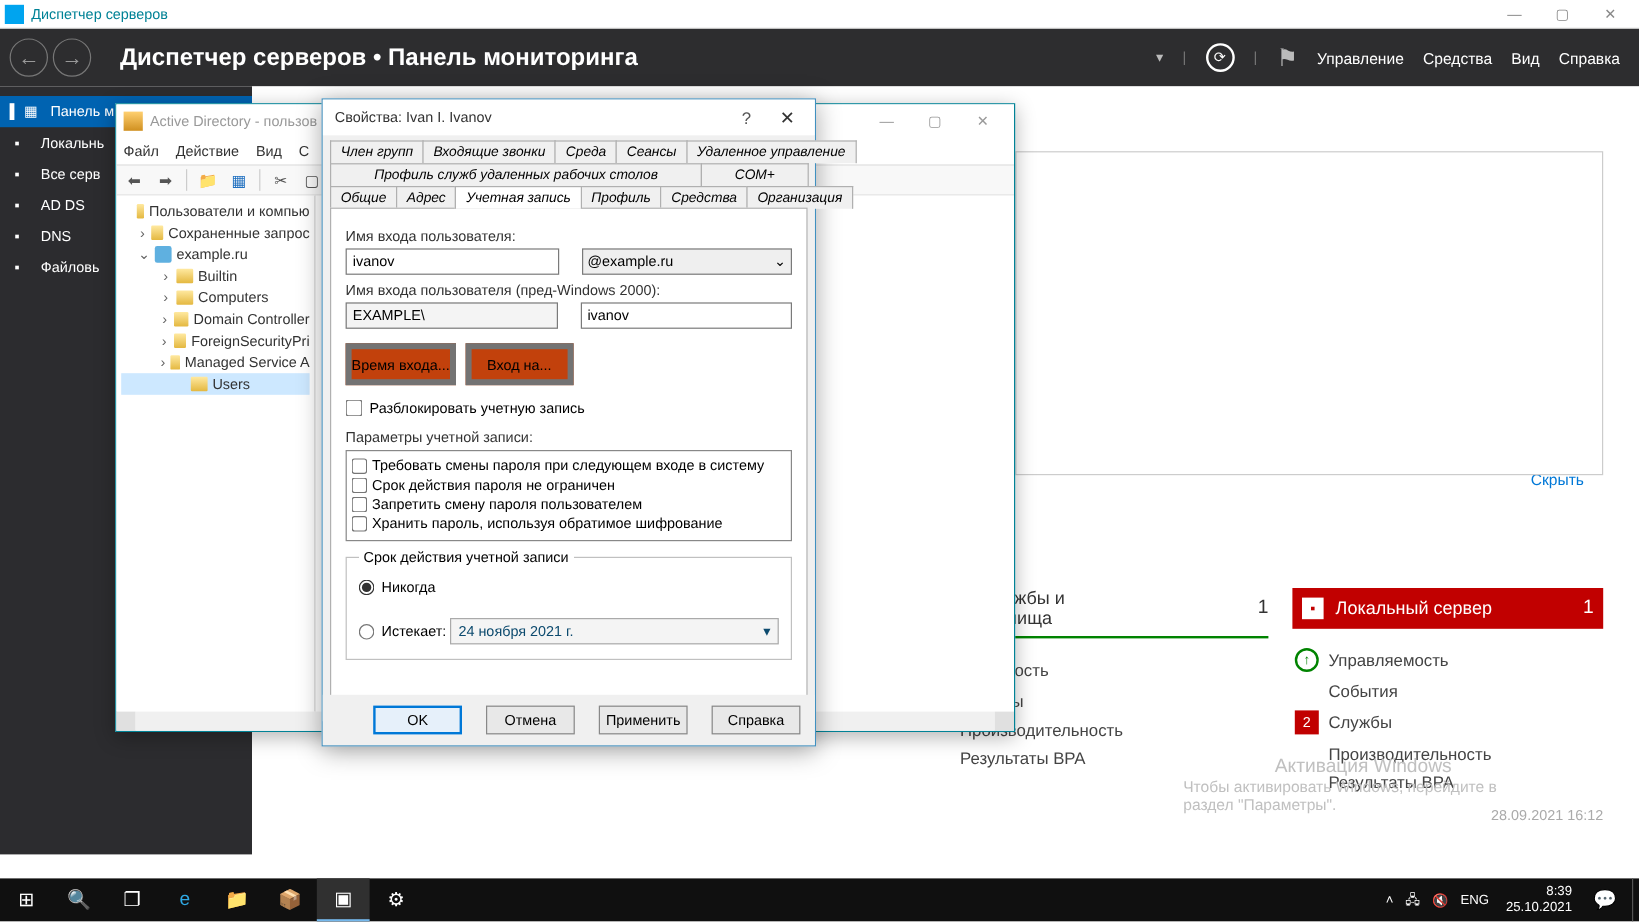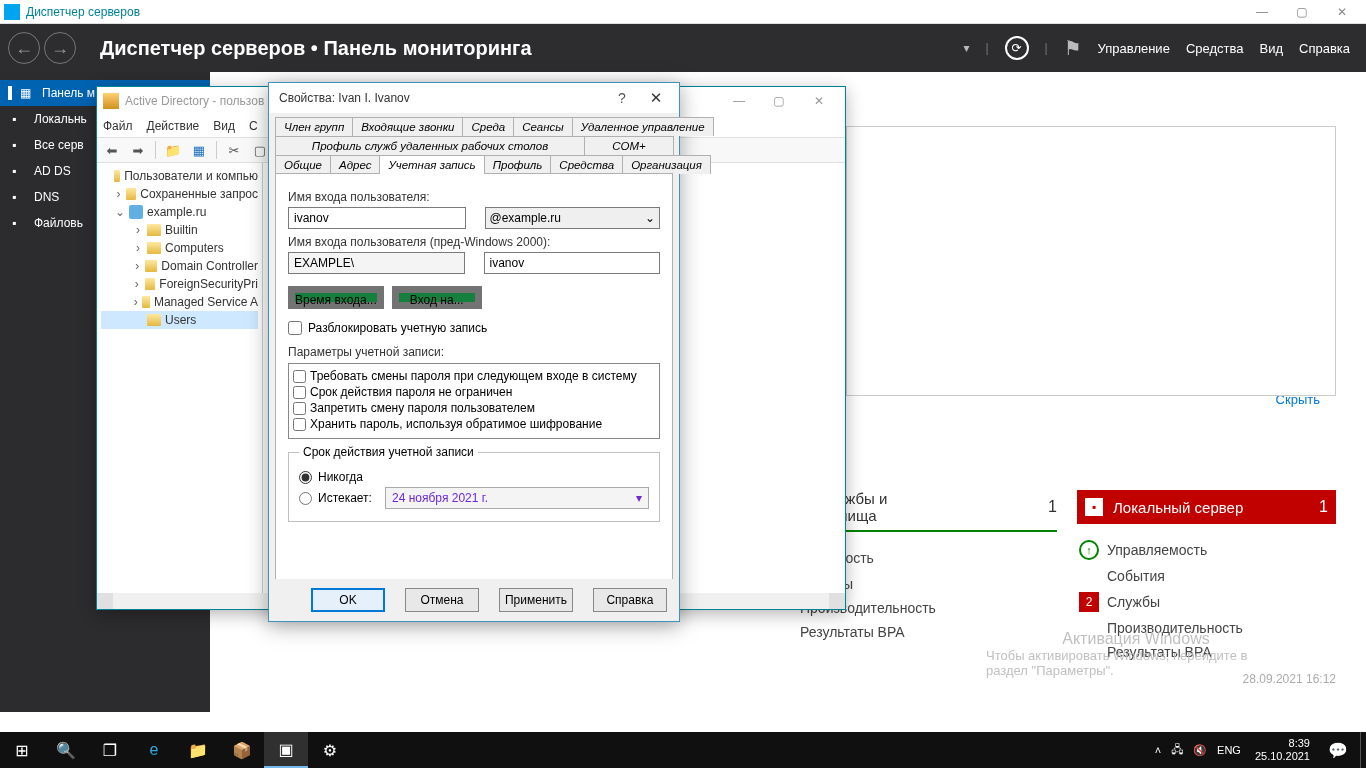--- a/index.html
+++ b/index.html
@@ -82,32 +82,32 @@
 .propdlg .tabs { padding: 4px 6px 0 6px; background: #f0f0f0; }
 .propdlg .tabrow { display: flex; font-style: italic; }
 .propdlg .tab { border: 1px solid #b0b0b0; border-bottom: none; background: #f0f0f0; font-size: 11.5px; padding: 3px 8px; margin-right: -1px; white-space: nowrap; cursor: pointer; }
 .propdlg .tab.active { background: #fff; position: relative; z-index: 2; }
 .propdlg .tabpage { background: #fff; border: 1px solid #b0b0b0; margin-top: -1px; padding: 10px 12px; height: 428px; position: relative; }
 .propdlg .lbl { font-size: 12px; color: #333; margin-bottom: 3px; margin-top: 6px; }
 .propdlg .inp { height: 22px; border: 1px solid #7a7a7a; background: #fff; padding: 0 5px; font-size: 12px; }
 .propdlg .row { display: flex; gap: 19px; }
 .propdlg .sel { height: 22px; border: 1px solid #7a7a7a; background: #efefef; font-size: 12px; padding: 0 4px; display: flex; align-items: center; justify-content: space-between; }
 .propdlg .btnrow { display: flex; gap: 8px; margin-top: 12px; }
-.propdlg .btn { height: 23px; min-width: 90px; border: 7px solid #737373; background: #15803d; font-size: 12px; cursor: pointer; }
+.propdlg .btn { height: 35px; min-width: 90px; border: 5px solid #737373; background: #c2410c; font-size: 12px; cursor: pointer; }
 .propdlg .chk { display: flex; align-items: center; gap: 6px; font-size: 12px; margin-top: 12px; }
 .propdlg .chk input { width: 14px; height: 14px; accent-color: #0078d7; border: 1px solid #0078d7; }
 .propdlg .grouptitle { font-size: 12px; color: #333; margin: 10px 0 4px 0; }
 .propdlg .optlist { border: 1px solid #888; background: #fff; height: 76px; padding: 4px 4px; overflow-y: scroll; font-size: 12px; }
 .propdlg .optlist label { display: flex; align-items: center; gap: 4px; padding: 1px 0; }
 .propdlg .fieldset { border: 1px solid #c0c0c0; padding: 8px 10px 12px 10px; margin-top: 6px; }
 .propdlg .fieldset legend { font-size: 12px; padding: 0 4px; }
 .propdlg .radio { display: flex; align-items: center; gap: 6px; font-size: 12px; margin: 3px 0; }
 .propdlg .radio input { accent-color: #333; }
-.propdlg .date { display: flex; align-items: center; gap: 10px; margin-top: 3px; }
-.propdlg .dateinp { height: 22px; flex: 1; border: 1px solid #aaa; background: #f4f4f4; color: #6d28d9; padding: 0 6px; font-size: 12px; display: flex; align-items: center; justify-content: space-between; }
+.propdlg .date { display: flex; align-items: center; margin-top: 19px; }
+.propdlg .dateinp { height: 22px; flex: 1; border: 1px solid #aaa; background: #f4f4f4; color: #0c4a6e; padding: 0 6px; font-size: 12px; display: flex; align-items: center; justify-content: space-between; }
 .propdlg .dlgfooter { position: absolute; left: 0; right: 0; bottom: 0; height: 42px; background: #f0f0f0; display: flex; justify-content: flex-end; align-items: center; gap: 20px; padding: 0 12px; }
 .propdlg .fbtn { height: 24px; min-width: 74px; border: 1px solid #888; background: #e8e8e8; font-size: 12px; cursor: pointer; }
 .propdlg .fbtn.primary { border: 2px solid #0078d7; background: #e6f0fa; }
 
 
 .taskbar { position: absolute; left: 0; right: 0; bottom: 0; height: 36px; background: #101010; display: flex; align-items: center; color: #fff; }
 .taskbar .tb-item { width: 44px; height: 36px; display: flex; align-items: center; justify-content: center; font-size: 16px; color: #fff; }
 .taskbar .tb-item.active { border-bottom: 2px solid #76b9ed; background: #303030; }
 .taskbar .spacer { flex: 1; }
 .taskbar .tray { display: flex; align-items: center; gap: 10px; padding: 0 8px; font-size: 11px; }
@@ -313,21 +313,21 @@
       <div class="node" style="padding-left:32px">
           <span class="exp">›</span>
           <span class="ficon"></span>
           <span>ForeignSecurityPri</span>
         </div>
       <div class="node" style="padding-left:32px">
           <span class="exp">›</span>
           <span class="ficon"></span>
           <span>Managed Service A</span>
         </div>
-      <div class="node sel" style="padding-left:32px">
+      <div class="node sel" style="padding-left:44px">
           <span class="exp"></span>
           <span class="ficon"></span>
           <span>Users</span>
         </div>
     </div>
     <div style="flex:1;background:#fff"></div>
   </div>
   <div class="hsb">
       <div class="btn"></div>
       <div class="track"></div>

